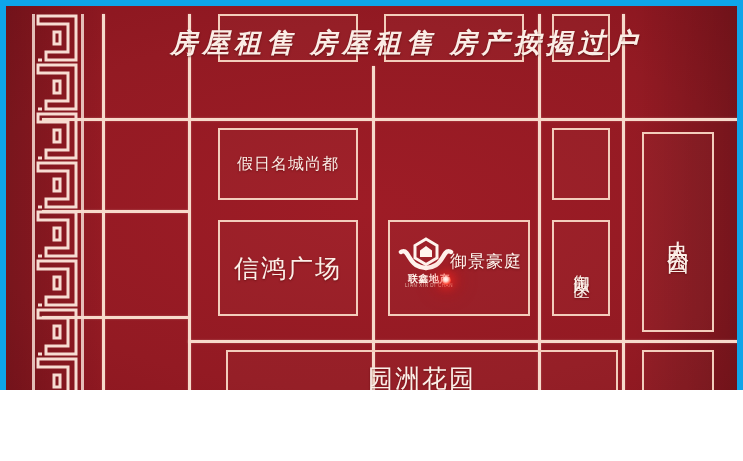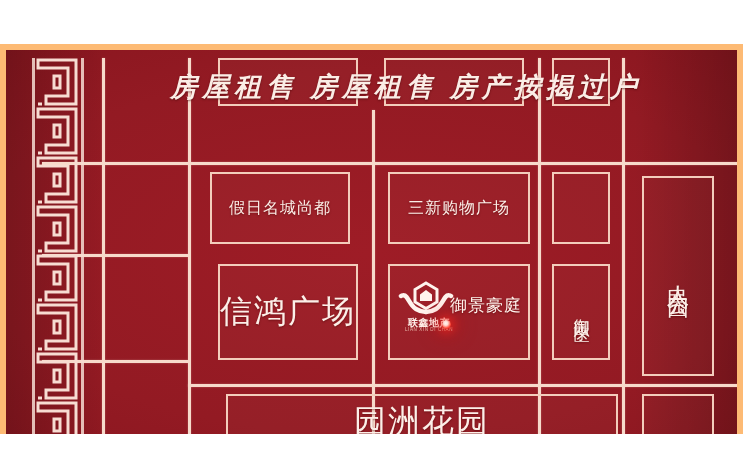--- a/index.html
+++ b/index.html
@@ -2,23 +2,22 @@
 <html><head>
 <meta charset="utf-8">
 <style>
   html,body{margin:0;padding:0;background:#ffffff;}
   body{font-family:"Liberation Sans","DejaVu Sans",sans-serif;}
 
   #poster{
     position:relative;
     width:743px;height:390px;
     overflow:hidden;
-    background:#fdba74;
+    background:#0ea5e9;
     box-sizing:border-box;
-    margin-top:44px;
   }
 
   
   .panel{
     position:absolute;
     left:6px;top:6px;
     width:731px;height:449px;
     background:
       radial-gradient(ellipse 120% 90% at 50% 45%, #9E1C26 0%, #931A23 45%, #85141D 80%, #7B1019 100%);
     overflow:hidden;
@@ -82,21 +81,21 @@
     display:flex;align-items:center;justify-content:center;
     background:rgba(255,235,225,.025);
   }
   .block-label{
     color:#FCEFE8;
     font-size:16px;
     letter-spacing:1px;
     white-space:nowrap;
     text-shadow:0 1px 2px rgba(70,0,0,.5);
   }
-  .block-label.big{font-size:32px;letter-spacing:2px;}
+  .block-label.big{font-size:25px;letter-spacing:2px;}
   .block-label.vert{
     writing-mode:vertical-rl;
     text-orientation:upright;
     letter-spacing:3px;
     font-size:16px;
   }
   .block-label.vert-lg{
     writing-mode:vertical-rl;
     text-orientation:upright;
     letter-spacing:4px;
@@ -201,27 +200,24 @@
     <div class="road h" style="left:36px;  top:112px; width:146px;"></div>
     <div class="road h" style="left:182px; top:112px; width:550px;"></div>
     <div class="road h" style="left:36px;  top:204px; width:146px;"></div>
     <div class="road h" style="left:36px;  top:310px; width:146px;"></div>
     <div class="road h" style="left:182px; top:334px; width:550px;"></div>
 
     <div class="block empty" style="left:212px;top:8px;width:140px;height:48px;"></div>
     <div class="block empty" style="left:378px;top:8px;width:140px;height:48px;"></div>
     <div class="block empty" style="left:546px;top:8px;width:58px;height:48px;"></div>
 
-    <div class="block" style="left:204px;top:122px;width:140px;height:72px;">
+    <div class="block" style="left:212px;top:122px;width:140px;height:72px;">
       <span class="block-label">假日名城尚都</span>
     </div>
 
-    <div class="block" style="left:382px;top:122px;width:142px;height:72px;">
-      <span class="block-label">三新购物广场</span>
-    </div>
 
     <div class="block empty" style="left:546px;top:122px;width:58px;height:72px;"></div>
 
     <div class="block" style="left:636px;top:126px;width:72px;height:200px;">
       <span class="block-label vert-lg">人民公园</span>
     </div>
 
     <div class="block" style="left:212px;top:214px;width:140px;height:96px;">
       <span class="block-label big">信鸿广场</span>
     </div>

